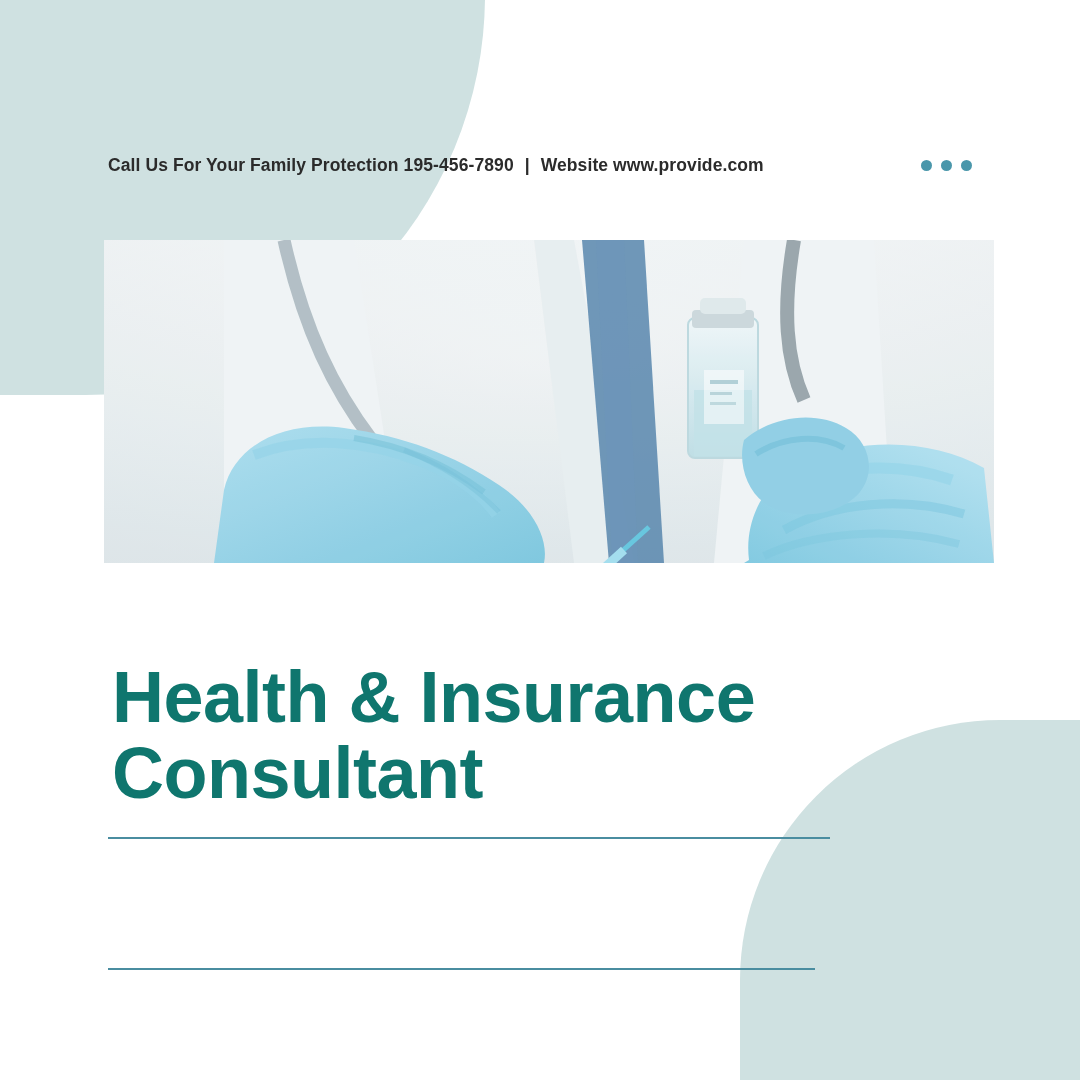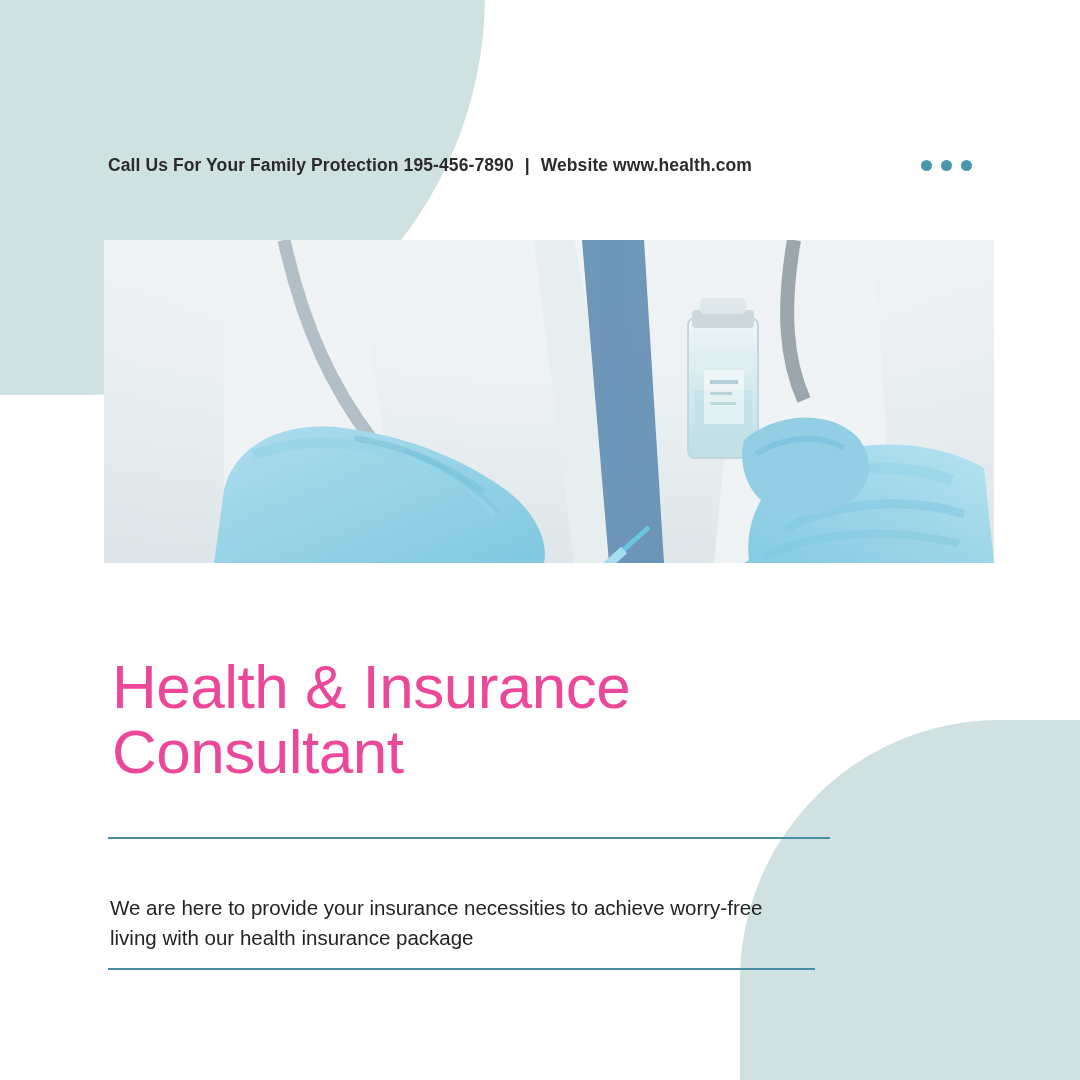--- a/index.html
+++ b/index.html
@@ -92,24 +92,24 @@
     width: 890px;
     height: 323px;
   }
 
   
   .title {
     position: absolute;
     left: 112px;
     top: 612px;
     width: 860px;
-    color: #ec4899;
-    font-size: 62px;
+    color: #0f766e;
+    font-size: 72px;
     line-height: 1.05;
-    font-weight: normal;
+    font-weight: bold;
     letter-spacing: -0.5px;
   }
 
   .rule {
     position: absolute;
     background: #4a8da0;
     height: 1.6px;
   }
   .rule-top {
     left: 108px;
@@ -137,21 +137,21 @@
 
 <div class="poster">
 
   <div class="blob-top-left-inner"></div>
   <div class="blob-bottom-right"></div>
 
   <div class="header">
     <div class="contact-line">
       <span>Call Us For Your Family Protection 195-456-7890</span>
       <span class="contact-sep">|</span>
-      <span>Website www.health.com</span>
+      <span>Website www.provide.com</span>
     </div>
     <div class="dots">
       <span class="dot"></span>
       <span class="dot"></span>
       <span class="dot"></span>
     </div>
   </div>
 
   <div class="hero">
     <svg viewBox="0 0 890 323" preserveAspectRatio="xMidYMid slice">
@@ -229,17 +229,16 @@
     </svg>
   </div>
 
   <h1 class="title">
     <span>Health &amp; Insurance</span><br>
     <span>Consultant</span>
   </h1>
 
   <div class="rule rule-top"></div>
 
-  <p class="subtext">We are here to provide your insurance necessities to achieve worry-free living with our health insurance package</p>
 
   <div class="rule rule-bottom"></div>
 
 </div>
 
 </body></html>

